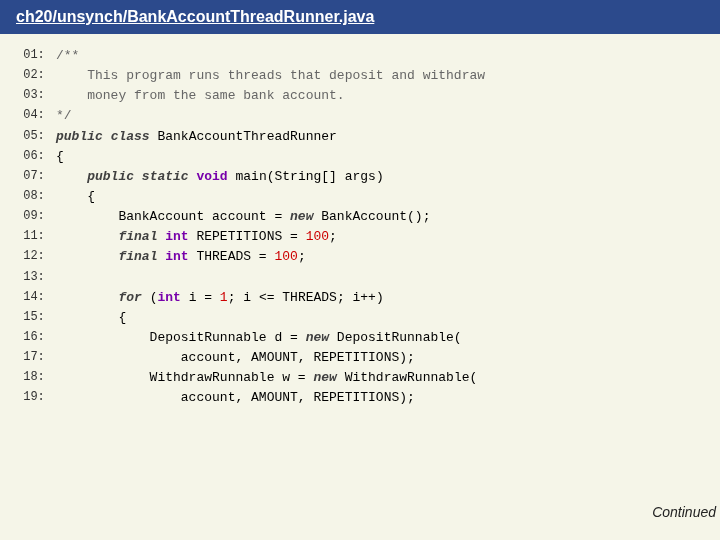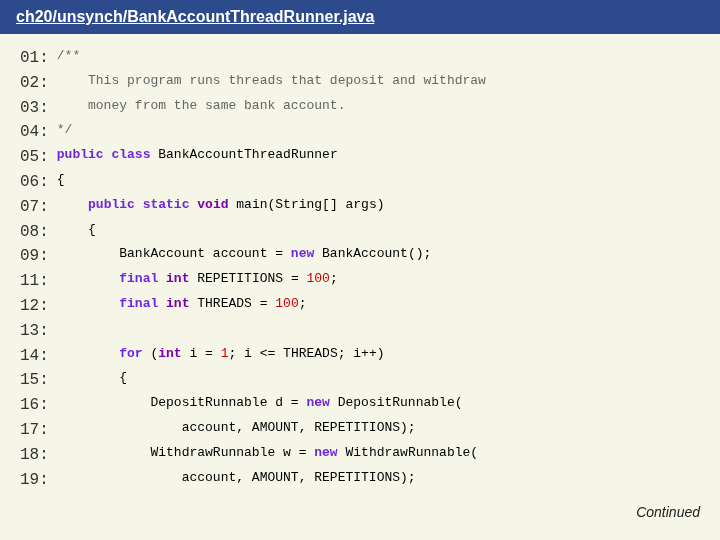--- a/index.html
+++ b/index.html
@@ -40,54 +40,55 @@
 
     .code-table tr td {
       padding: 0 4px;
       line-height: 1.55;
       vertical-align: top;
       white-space: pre;
     }
 
     .line-num {
       color: #333;
-      font-size: 16px;
+      font-size: 12px;
       width: 36px;
-      text-align: left;
+      text-align: center;
       padding-right: 8px;
       user-select: none;
     }
 
     .code-content {
       font-size: 13px;
       color: #000;
     }
 
     .kw-blue {
-      color: #6d28d9;
+      color: #404040;
       font-weight: bold;
+      font-style: italic;
     }
 
     .kw-purple {
       color: #7700aa;
       font-weight: bold;
     }
 
     .comment {
       color: #666666;
     }
 
     .num {
       color: #cc0000;
     }
 
     .continued {
       position: absolute;
       bottom: 12px;
-      right: 20px;
+      right: 4px;
       font-style: italic;
       font-size: 14px;
       color: #222;
       font-family: Arial, sans-serif;
     }
   </style>
 </head>
 <body>
 
 <div class="title-bar">

